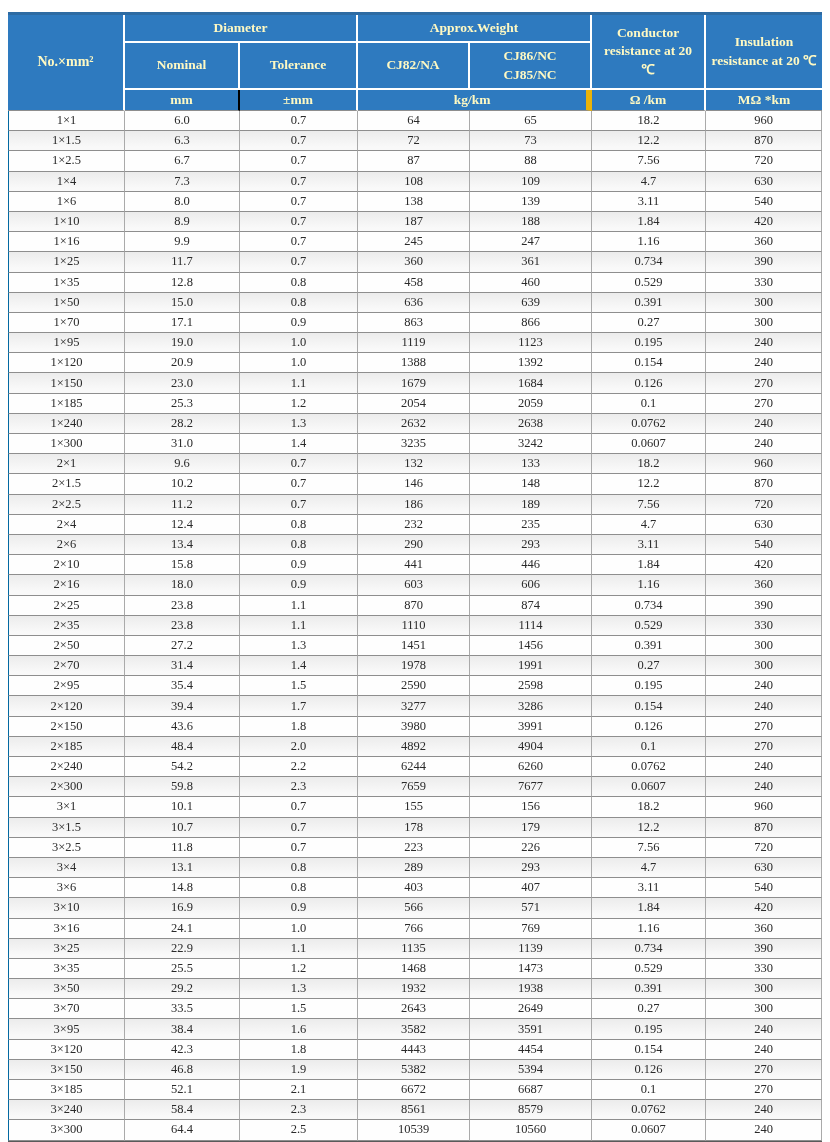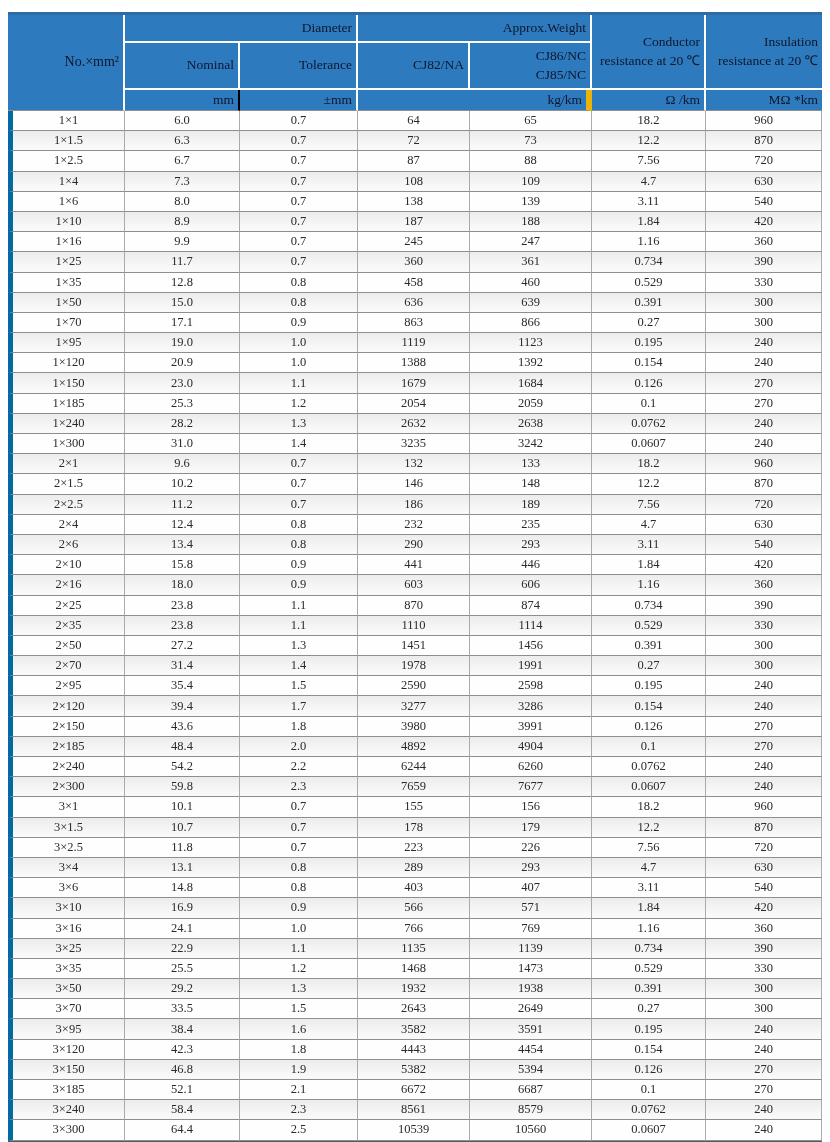--- a/index.html
+++ b/index.html
@@ -23,24 +23,24 @@
   table.spec {
     width: 814px;
     border-spacing: 0;
     border-collapse: separate;
     table-layout: fixed;
     font-family: "Liberation Serif", serif;
   }
   
   th {
     background: #2e7abf;
-    color: #0f172a;
-    font-weight: normal;
+    color: #fef9c3;
+    font-weight: bold;
     font-size: 13.5px;
-    text-align: right;
+    text-align: center;
     vertical-align: middle;
     padding: 0 4px;
     line-height: 1.35;
   }
   th.h-no          { border-right: 2px solid #fff; border-bottom: 1px solid #8e8e8e; font-size: 14px; }
   th.h-diameter    { border-right: 2px solid #fff; border-bottom: 2px solid #fff; height: 26px; }
   th.h-weight      { border-right: 2px solid #fff; border-bottom: 2px solid #fff; }
   th.h-conductor   { border-right: 2px solid #fff; border-bottom: 2px solid #fff; }
   th.h-insulation  { border-bottom: 2px solid #fff; }
   th.h-nominal     { border-right: 2px solid #fff; border-bottom: 2px solid #fff; height: 45px; margin-left: 24px; }
@@ -58,21 +58,21 @@
     text-align: center;
     vertical-align: middle;
     font-size: 12.5px;
     color: #2a2a2a;
     padding: 0 2px;
     border-right: 1px solid #aaaaaa;
     border-bottom: 1px solid #8e8e8e;
     overflow: hidden;
     white-space: nowrap;
   }
-  tbody td:first-child { border-left: 5px solid #0369a1; margin-left: 25px; }
+  tbody td:first-child { border-left: 1px solid #0369a1; margin-left: 25px; }
   tbody tr:nth-child(odd)  { background: #fefefe; }
   tbody tr:nth-child(even) { background: linear-gradient(180deg, #ececec 0%, #f9f9f9 80%); }
 </style>
 </head>
 <body>
 
 <div class="page">
   <div class="table-wrap">
     <table class="spec">
       <colgroup>

